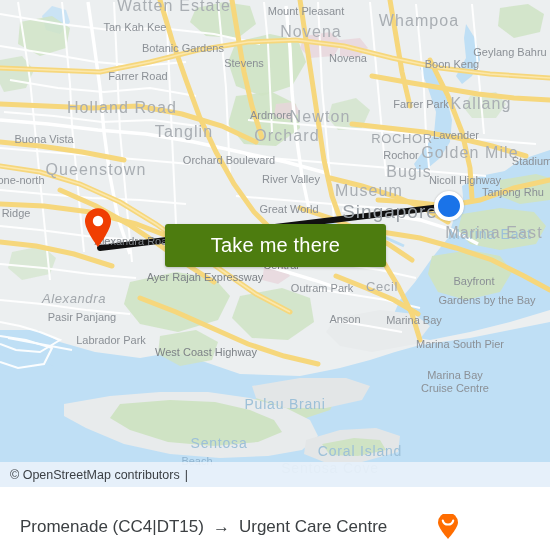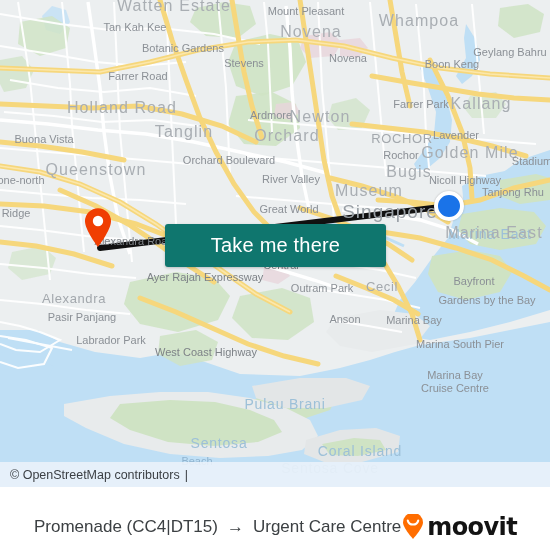--- a/index.html
+++ b/index.html
@@ -45,21 +45,21 @@
     position:absolute;width:30px;height:30px;border-radius:50%;
     background:#1a73e8;border:4px solid #ffffff;
     box-sizing:border-box;
     transform:translate(-50%,-50%);
     box-shadow:0 0 2px rgba(0,0,0,.25);
   }
 
   
   .cta{
     position:absolute;left:165px;top:224px;width:221px;height:43px;
-    background:#0f766e;
+    background:#4d7c0f;
     border:none;border-radius:3px;
     color:#ffffff;font-size:20px;
     font-family:"Liberation Sans","DejaVu Sans",sans-serif;
     cursor:pointer;
     letter-spacing:.2px;
     display:flex;align-items:center;justify-content:center;
     box-shadow:0 1px 3px rgba(0,0,0,.22);
   }
 
   
@@ -70,21 +70,21 @@
     box-sizing:border-box;padding-left:10px;
     font-size:12.5px;color:#3b3f44;
   }
   .attrib .sep{margin:0 5px;color:#3b3f44;}
 
   
   .footer{
     position:absolute;left:0;top:487px;width:478px;height:63px;
     background:#ffffff;
     display:flex;align-items:center;
-    box-sizing:border-box;padding:16px 18px 0 20px;margin-left:14px;
+    box-sizing:border-box;padding:16px 18px 0 20px;
   }
   .route{
     display:flex;align-items:center;gap:9px;
     font-size:17px;color:#3c4043;white-space:nowrap;
   }
   .arrow{font-size:17px;color:#3c4043;line-height:1;}
   .brand{
     margin-left:auto;display:flex;align-items:center;gap:2px;
   }
   .brand-word{
@@ -308,21 +308,21 @@
         <div class="lbl city" style="left: 390px; top: 212px;">Singapore</div>
         <div class="lbl waterbig" style="left: 490px; top: 234px;">Marina East</div>
         <div class="lbl road" style="left: 134px; top: 241px;">Alexandra Road</div>
         <div class="lbl road" style="left: 281px; top: 265px;">Central</div>
         <div class="lbl big" style="left: 494px; top: 233px;">Marina East</div>
         <div class="lbl poi" style="left: 441px; top: 281px; margin-left: 33px;">Bayfront</div>
         <div class="lbl road" style="left: 205px; top: 277px;">Ayer Rajah Expressway</div>
         <div class="lbl poi" style="left: 322px; top: 288px;">Outram Park</div>
         <div class="lbl dist" style="left: 382px; top: 286px;">Cecil</div>
         <div class="lbl poi" style="left: 487px; top: 300px;">Gardens by the Bay</div>
-        <div class="lbl dist" style="left: 74px; top: 298px;">Alexandra</div>
+        <div class="lbl dist" style="left: 74px; top: 298px; font-style: italic;">Alexandra</div>
         <div class="lbl poi" style="left: 42px; top: 317px; margin-left: 40px;">Pasir Panjang</div>
         <div class="lbl poi" style="left: 345px; top: 319px;">Anson</div>
         <div class="lbl poi" style="left: 414px; top: 320px;">Marina Bay</div>
         <div class="lbl poi" style="left: 111px; top: 340px;">Labrador Park</div>
         <div class="lbl road" style="left: 206px; top: 352px;">West Coast Highway</div>
         <div class="lbl poi" style="left: 460px; top: 344px;">Marina South Pier</div>
         <div class="lbl poi two" style="left: 455px; top: 382px;">Marina Bay
 Cruise Centre</div>
         <div class="lbl waterbig" style="left: 285px; top: 404px;">Pulau Brani</div>
         <div class="lbl waterbig" style="left: 219px; top: 443px;">Sentosa</div>
@@ -352,16 +352,15 @@
     <div class="route">
       <span>Promenade (CC4|DT15)</span>
       <span class="arrow">→</span>
       <span>Urgent Care Centre</span>
     </div>
     <div class="brand">
       <svg width="24" height="26" viewBox="0 0 24 26">
         <path d="M12 25 C12 25 22 14 22 8.6 A10 10 0 1 0 2 8.6 C2 14 12 25 12 25 Z" fill="#FF6D00"></path>
         <path d="M6.8 6.6 A5.4 5.4 0 0 0 17.2 6.6" stroke="#FFFFFF" stroke-width="2.1" fill="none" stroke-linecap="round"></path>
       </svg>
-      <span class="brand-word">moovit</span>
     </div>
   </div>
 </div>
 
 </body></html>

